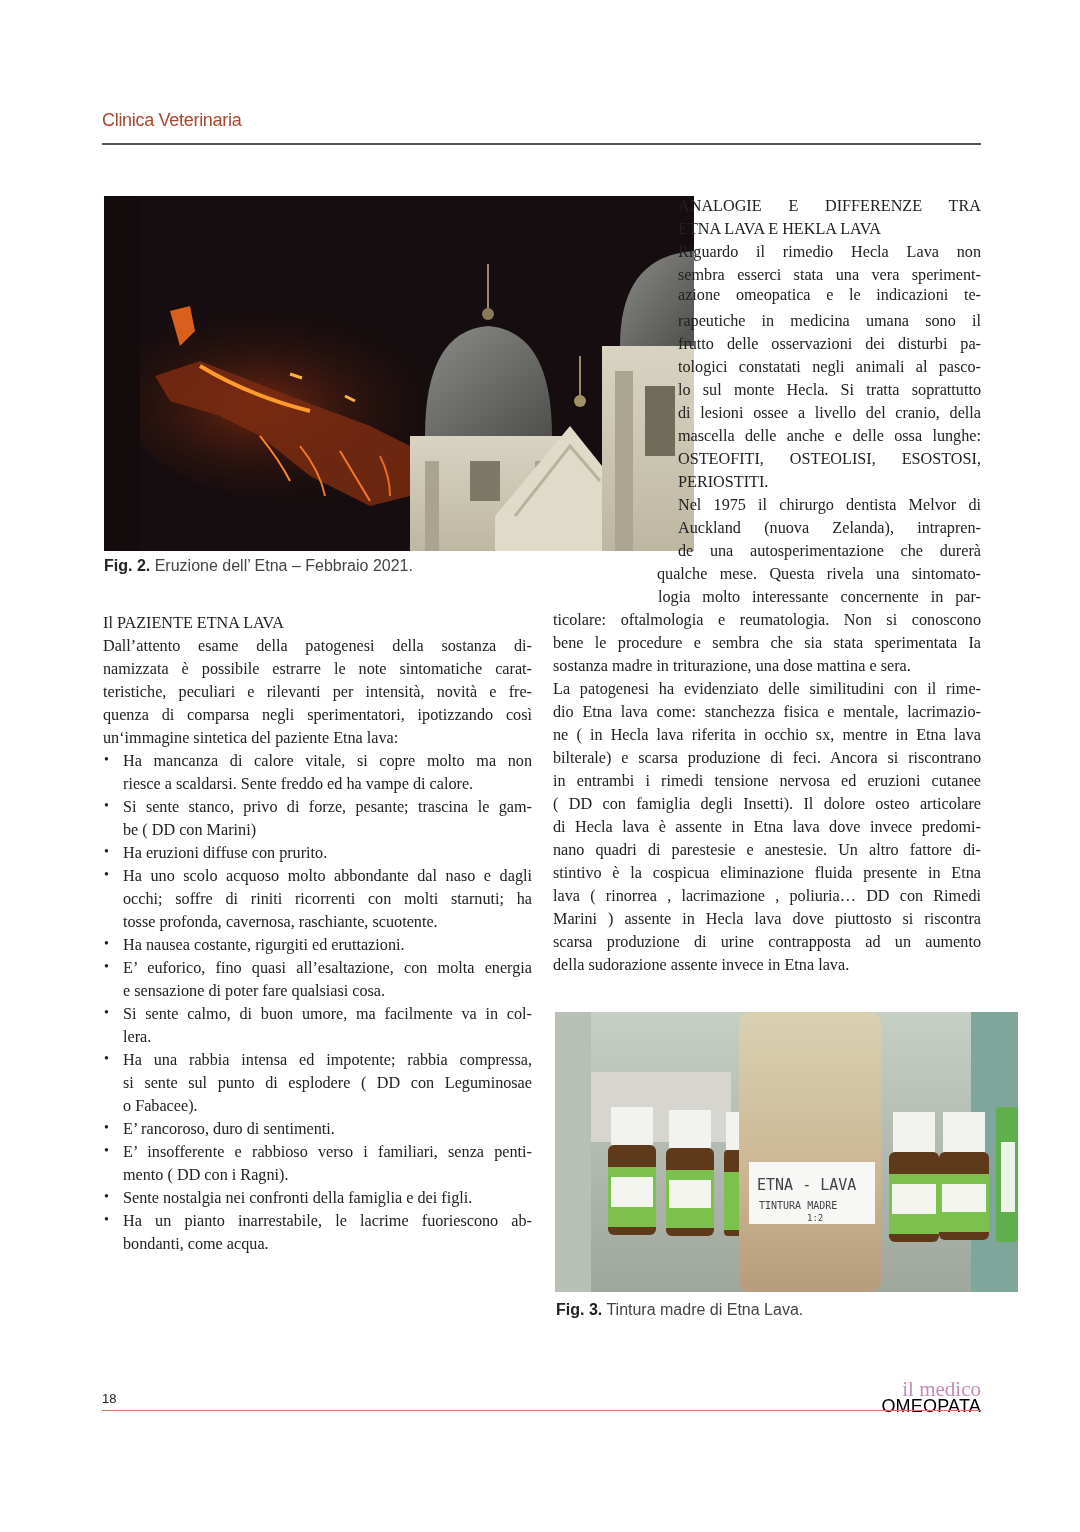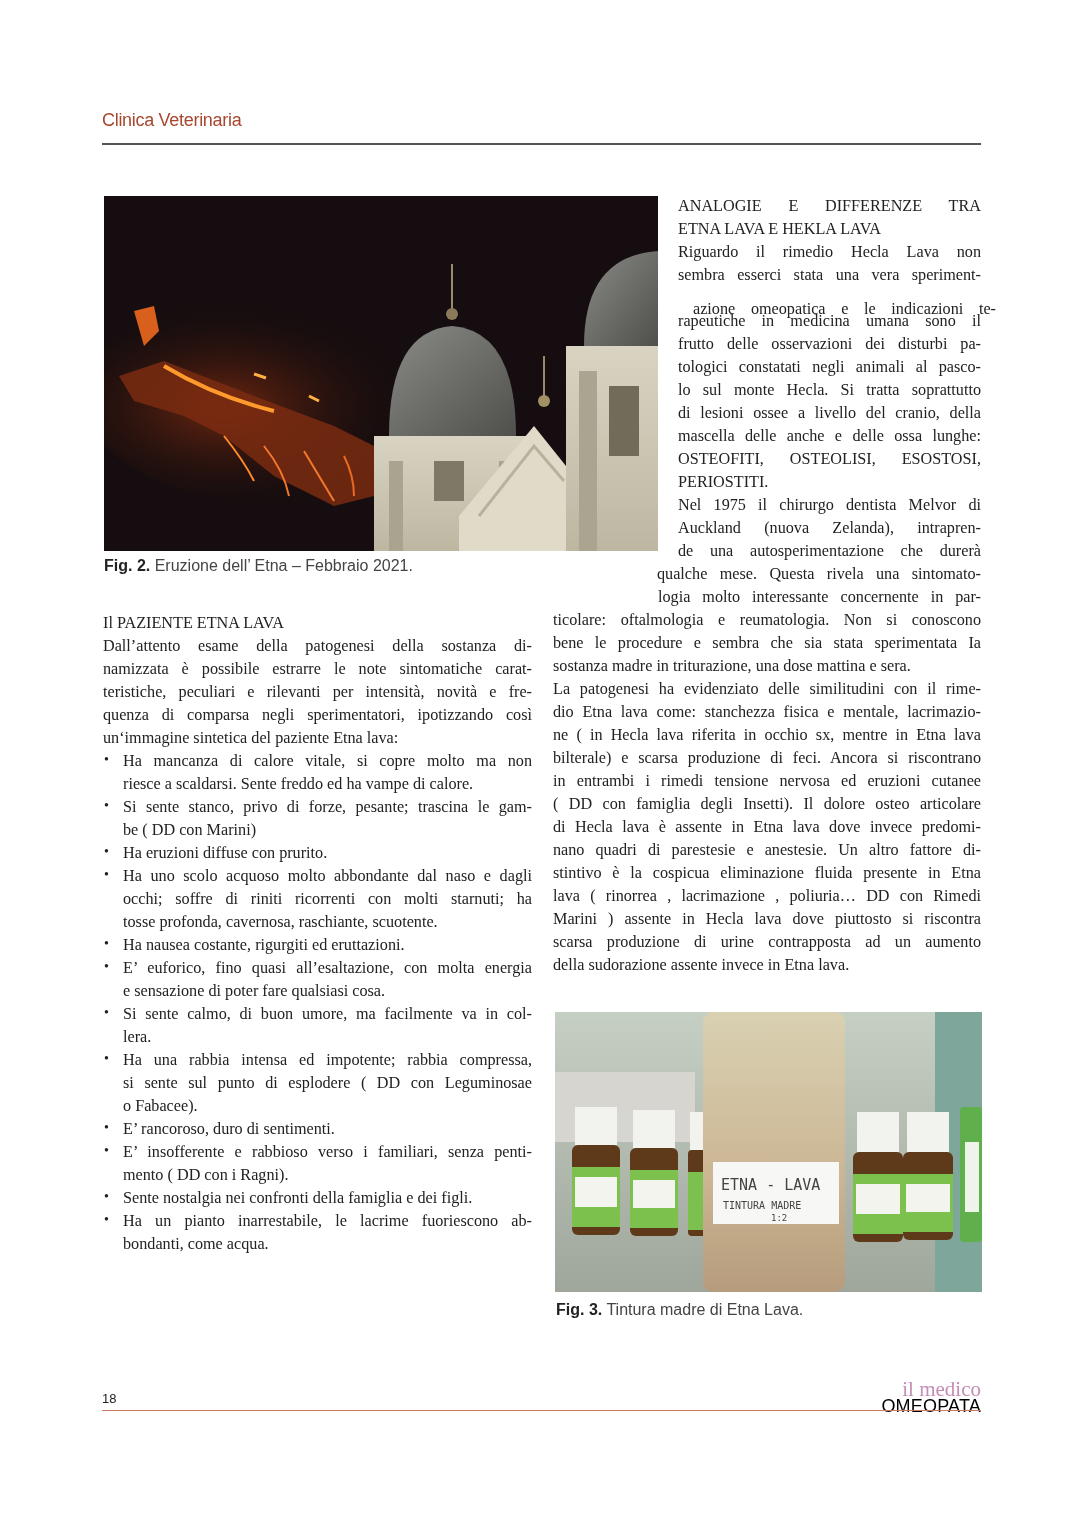--- a/index.html
+++ b/index.html
@@ -2,21 +2,21 @@
 <html><head>
 <meta charset="utf-8">
 <style>
   html, body { margin: 0; padding: 0; background: #ffffff; }
   body { width: 1080px; height: 1532px; position: relative; overflow: hidden;
          font-family: "Liberation Serif", "DejaVu Serif", serif; color: #222; }
   .abs { position: absolute; }
   .running-head { left: 102px; top: 110px; font-family: "Liberation Sans", "DejaVu Sans", sans-serif;
         font-size: 18px; color: #a8472f; letter-spacing: -0.3px; }
   .head-rule { left: 102px; top: 143px; width: 879px; height: 2px; background: #555; }
-  .figure { overflow: hidden; }
+  .figure { overflow: hidden; padding-left: 36px; }
   .caption { font-family: "Liberation Sans", "DejaVu Sans", sans-serif; font-size: 16px; color: #444; }
   .caption b { font-weight: bold; color: #222; }
   .line { position: absolute; font-size: 16.2px; line-height: 23px; white-space: nowrap; }
   .just { text-align: justify; text-align-last: justify; }
   .bullet { position: absolute; font-size: 14px; }
   .folio { left: 102px; top: 1391px; font-family: "Liberation Sans", "DejaVu Sans", sans-serif; font-size: 13px; color: #222; }
   .foot-rule { left: 102px; top: 1410px; width: 879px; height: 1px; background: #c97a63; }
   .brand1 { right: 99px; top: 1381px; font-family: "Liberation Serif", serif; font-size: 21px; color: #c58cb4; line-height: 16px; }
   .brand2 { right: 99px; top: 1396px; font-family: "Liberation Sans", sans-serif; font-size: 18px; color: #000000; letter-spacing: 0.2px; }
 </style>
@@ -150,21 +150,21 @@
 
 <div>
   <div>
     <div class="line just" style="left:678px; top:195px; width:303px;">ANALOGIE E DIFFERENZE TRA</div>
     <div class="line" style="left:678px; top:218px;">ETNA LAVA E HEKLA LAVA</div>
   </div>
 
   <div>
     <div class="line just" style="left:678px; top:241px; width:303px;">Riguardo il rimedio Hecla Lava non</div>
     <div class="line just" style="left:678px; top:264px; width:303px;">sembra esserci stata una vera speriment-</div>
-    <div class="line just" style="left:678px; top:298px; width:303px;margin-left:15px;">azione omeopatica e le indicazioni te-</div>
+    <div class="line just" style="left:678px; top:284px; width:303px;">azione omeopatica e le indicazioni te-</div>
     <div class="line just" style="left:678px; top:310px; width:303px;">rapeutiche in medicina umana sono il</div>
     <div class="line just" style="left:678px; top:333px; width:303px;">frutto delle osservazioni dei disturbi pa-</div>
     <div class="line just" style="left:678px; top:356px; width:303px;">tologici constatati negli animali al pasco-</div>
     <div class="line just" style="left:678px; top:379px; width:303px;">lo sul monte Hecla. Si tratta soprattutto</div>
     <div class="line just" style="left:678px; top:402px; width:303px;">di lesioni ossee a livello del cranio, della</div>
     <div class="line just" style="left:678px; top:425px; width:303px;">mascella delle anche e delle ossa lunghe:</div>
     <div class="line just" style="left:678px; top:448px; width:303px;">OSTEOFITI, OSTEOLISI, ESOSTOSI,</div>
     <div class="line" style="left:678px; top:471px;">PERIOSTITI.</div>
   </div>
 

